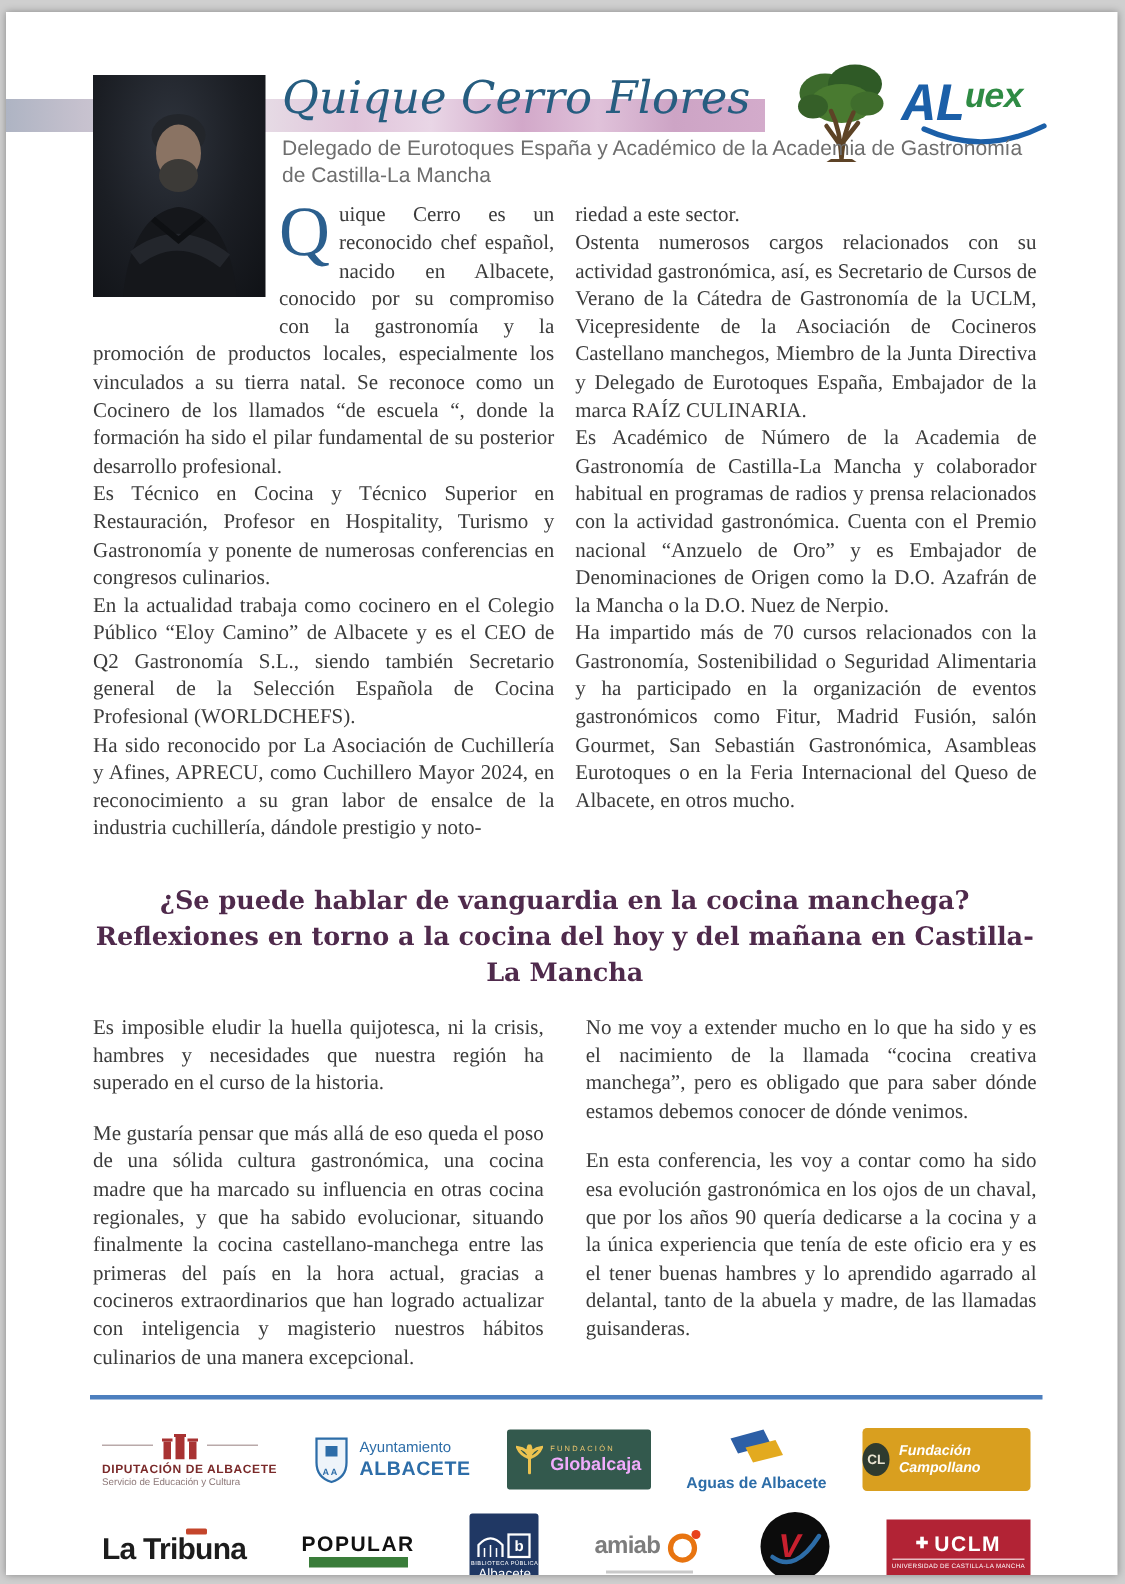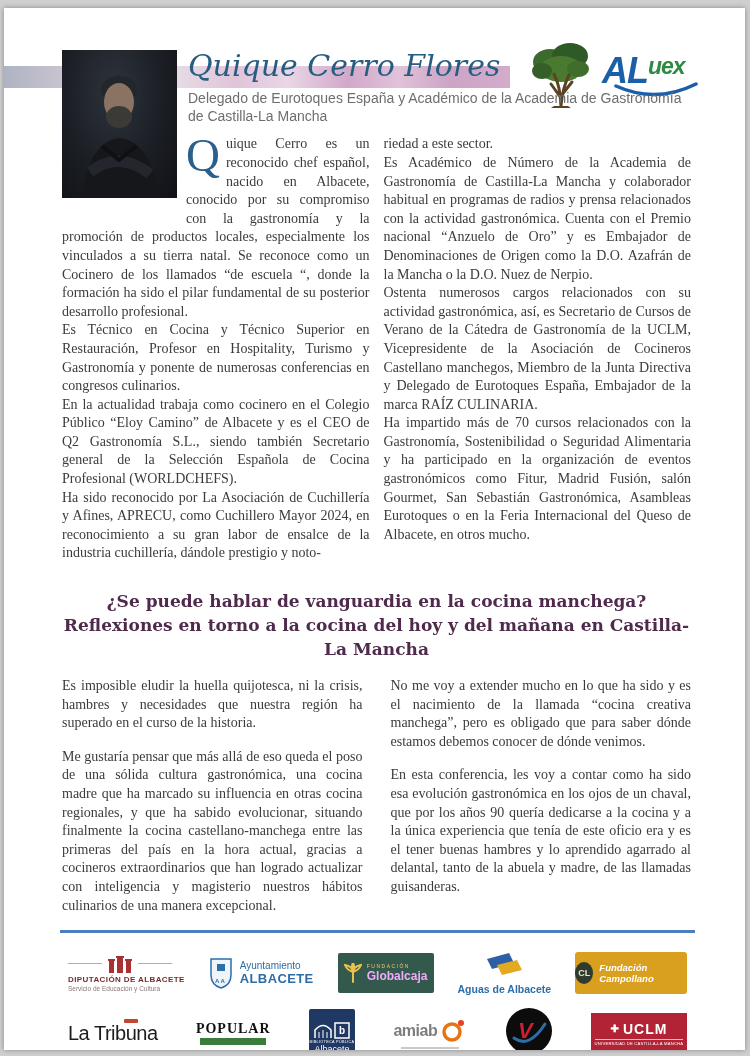--- a/index.html
+++ b/index.html
@@ -7,21 +7,21 @@
   body { background:#cfcfcf; font-family:"Liberation Serif", serif; position:relative; overflow:hidden; }
   .page { position:absolute; left:4px; top:8px; width:741px; height:1042px; background:#ffffff;
           box-shadow:0 0 5px rgba(0,0,0,.35); display:flex; flex-direction:column; overflow:hidden; }
 
   
   .head-row { position:relative; height:66px; margin-top:32px; }
   .wstrip { position:absolute; left:0; top:26px; width:506px; height:22px;
     background:linear-gradient(90deg,#aeb4c3 0%,#c6c1ce 10%,#d9d0dc 22%,#e6dbe5 34%,#e0c4da 46%,#e9d6e6 56%,#d2a8c9 68%,#e0c2da 78%,#cda4c5 88%,#d3abcb 100%); }
   .tree { position:absolute; left:524px; top:-2px; }
   .aluex { position:absolute; left:598px; top:10px; width:108px; height:50px;
-           font-family:Liberation Sans, sans-serif; font-style:italic; font-weight:bold; }
+           font-family:Liberation Mono, monospace; font-style:italic; font-weight:bold; }
   .aluex .al { font-size:36px; color:#1b5fa8; letter-spacing:-1px; }
   .aluex .uex { font-size:23px; color:#2f8b44; position:relative; top:-9px; letter-spacing:-1px; }
   .aluex svg { position:absolute; left:10px; bottom:-2px; }
 
   
   .content { padding:0 54px 0 58px; }
   .profile { position:relative; margin-top:8px; }
   .photo { position:absolute; left:0; top:2px; width:115px; height:148px;
            background:radial-gradient(ellipse at 45% 28%, #2e333c 0%, #1b1e24 55%, #101216 100%); overflow:hidden; }
   .profile-head { margin-left:126px; }
@@ -63,25 +63,25 @@
   .glob-t2 { font-size:12px; color:#f0abfc; font-weight:bold; }
 
   .aguas { display:flex; flex-direction:column; align-items:center; }
   .aguas-t { font-size:10.5px; color:#2d6da8; margin-top:2px;font-weight:bold; }
 
   .camp { background:#d99f1f; border-radius:3px; width:112px; height:42px; display:flex; align-items:center; justify-content:center; gap:6px; }
   .camp-c { width:22px; height:22px; border-radius:50%; background:#2f3b2f; color:#e8e3d0; font-size:9px; font-weight:bold;
             display:flex; align-items:center; justify-content:center; }
   .camp-t { color:#fff; font-size:9.5px; font-weight:bold; font-style:italic; }
 
-  .trib { position:relative; font-size:20px; font-weight:normal; color:#1d1d1d; letter-spacing:-.5px; }
+  .trib { position:relative; font-size:20px; font-weight:bold; color:#1d1d1d; letter-spacing:-.5px; }
   .trib-mark { position:absolute; top:-3px; left:56px; width:14px; height:4px; background:#c4452b; border-radius:1px; }
 
   .pop { display:flex; flex-direction:column; align-items:center; }
-  .pop-t { font-family:Liberation Serif, serif; font-size:14px; font-weight:bold; letter-spacing:1px; color:#111; }
+  .pop-t { font-family:Liberation Sans, sans-serif; font-size:14px; font-weight:bold; letter-spacing:1px; color:#111; }
   .pop-bar { width:66px; height:7px; background:#3a7d3a; margin-top:1px; }
 
   .bib { width:46px; height:48px; background:#203864; border-radius:2px; display:flex; flex-direction:column; align-items:center; justify-content:flex-end; padding-bottom:3px; color:#fff; }
   .bib-t1 { font-size:3.8px; letter-spacing:.3px; }
   .bib-t2 { font-size:9px; }
 
   .ami { display:flex; flex-direction:column; align-items:center; }
   .ami-row { display:flex; align-items:center; gap:3px; }
   .ami-t { font-size:16px; font-weight:bold; color:#7d7d7d; letter-spacing:-.5px; }
   .ami-sub { width:58px; height:2px; background:#c9c9c9; margin-top:3px; }
@@ -139,22 +139,22 @@
       <div class="cols">
         <div class="col">
           <div class="spacer"></div>
           <p><span class="dropcap">Q</span><span>uique Cerro es un reconocido chef español, nacido en Albacete, conocido por su compromiso con la gastronomía y la promoción de productos locales, especialmente los vinculados a su tierra natal. Se reconoce como un Cocinero de los llamados “de escuela “, donde la formación ha sido el pilar fundamental de su posterior desarrollo profesional.</span></p>
           <p>Es Técnico en Cocina y Técnico Superior en Restauración, Profesor en Hospitality, Turismo y Gastronomía y ponente de numerosas conferencias en congresos culinarios.</p>
           <p>En la actualidad trabaja como cocinero en el Colegio Público “Eloy Camino” de Albacete y es el CEO de Q2 Gastronomía S.L., siendo también Secretario general de la Selección Española de Cocina Profesional (WORLDCHEFS).</p>
           <p>Ha sido reconocido por La Asociación de Cuchillería y Afines, APRECU, como Cuchillero Mayor 2024, en reconocimiento a su gran labor de ensalce de la industria cuchillería, dándole prestigio y noto-</p>
         </div>
         <div class="col">
           <p>riedad a este sector.</p>
+          <p>Ostenta numerosos cargos relacionados con su actividad gastronómica, así, es Secretario de Cursos de Verano de la Cátedra de Gastronomía de la UCLM, Vicepresidente de la Asociación de Cocineros Castellano manchegos, Miembro de la Junta Directiva y Delegado de Eurotoques España, Embajador de la marca RAÍZ CULINARIA.</p>
           <p>Es Académico de Número de la Academia de Gastronomía de Castilla-La Mancha y colaborador habitual en programas de radios y prensa relacionados con la actividad gastronómica. Cuenta con el Premio nacional “Anzuelo de Oro” y es Embajador de Denominaciones de Origen como la D.O. Azafrán de la Mancha o la D.O. Nuez de Nerpio.</p>
-          <p>Ostenta numerosos cargos relacionados con su actividad gastronómica, así, es Secretario de Cursos de Verano de la Cátedra de Gastronomía de la UCLM, Vicepresidente de la Asociación de Cocineros Castellano manchegos, Miembro de la Junta Directiva y Delegado de Eurotoques España, Embajador de la marca RAÍZ CULINARIA.</p>
           <p>Ha impartido más de 70 cursos relacionados con la Gastronomía, Sostenibilidad o Seguridad Alimentaria y ha participado en la organización de eventos gastronómicos como Fitur, Madrid Fusión, salón Gourmet, San Sebastián Gastronómica, Asambleas Eurotoques o en la Feria Internacional del Queso de Albacete, en otros mucho.</p>
         </div>
       </div>
     </div>
 
     <div class="sec-head">
       <div>¿Se puede hablar de vanguardia en la cocina manchega?</div>
       <div>Reflexiones en torno a la cocina del hoy y del mañana en Castilla-La Mancha</div>
     </div>
 

